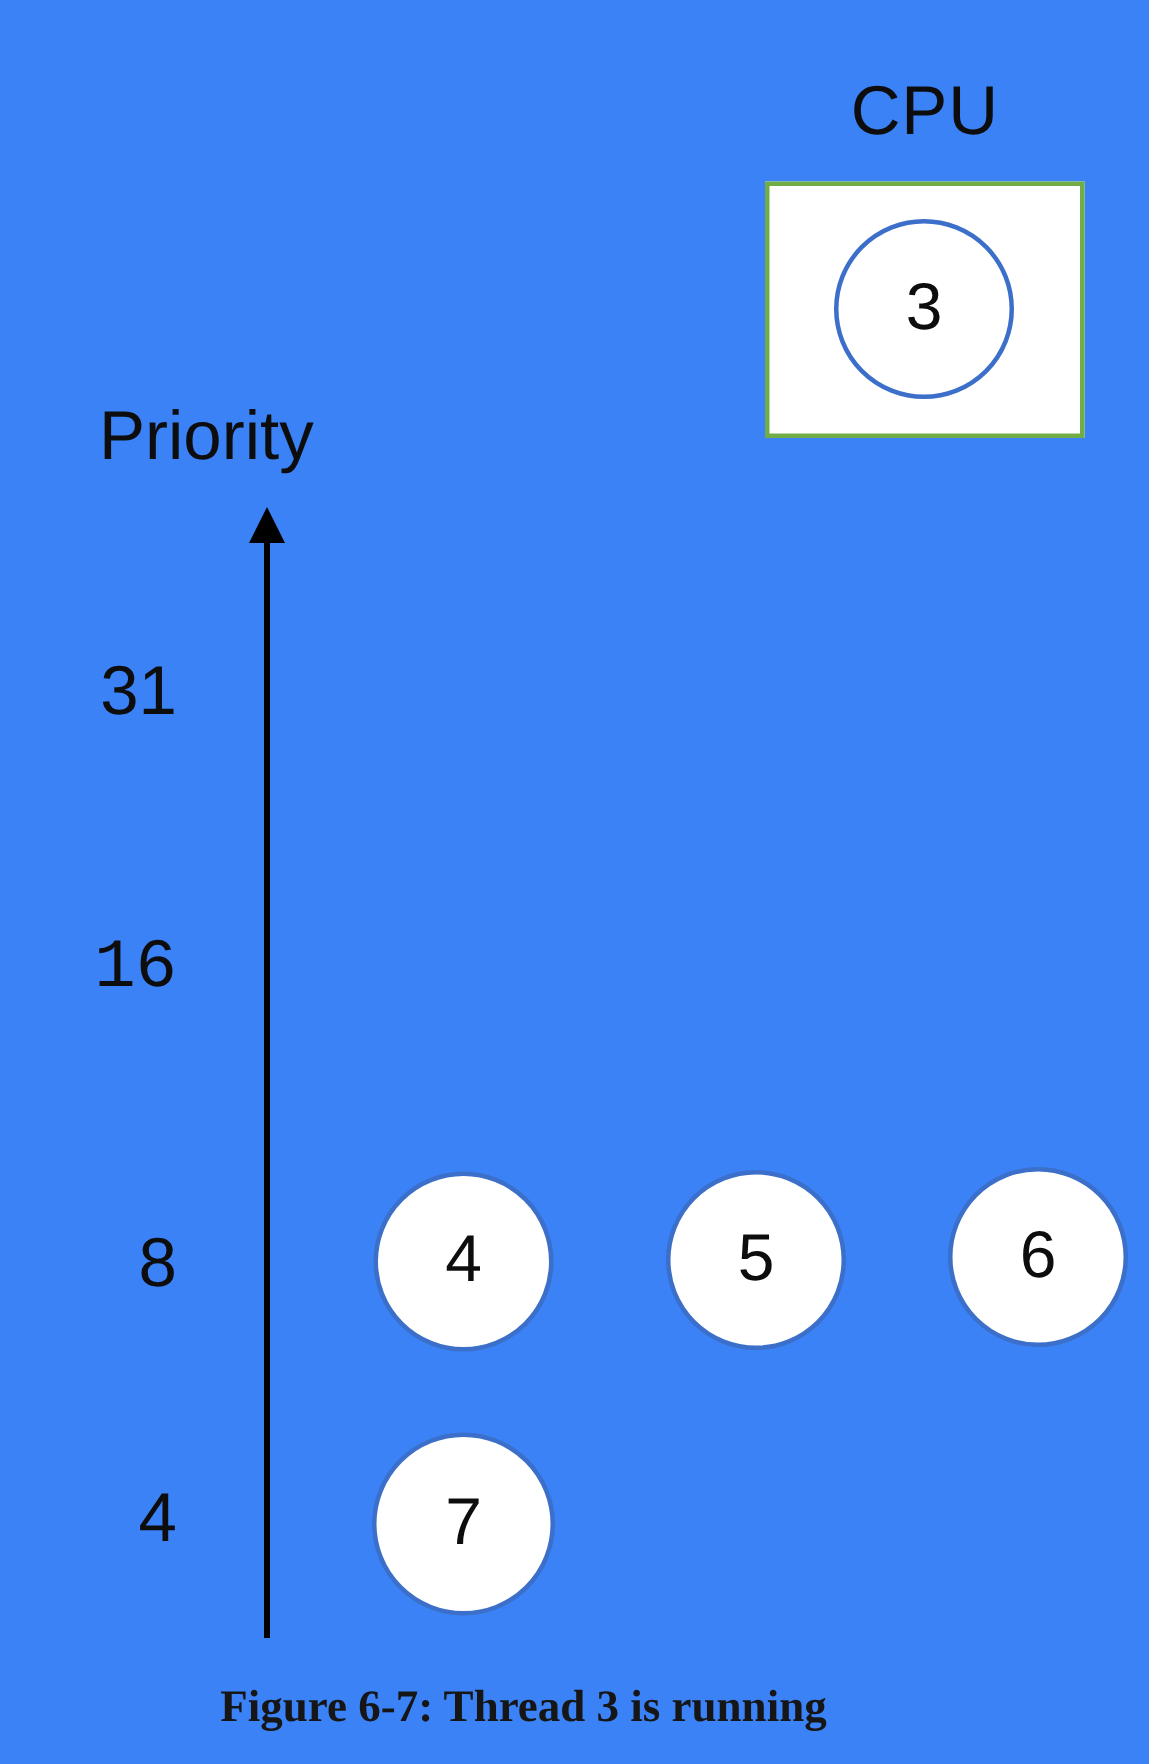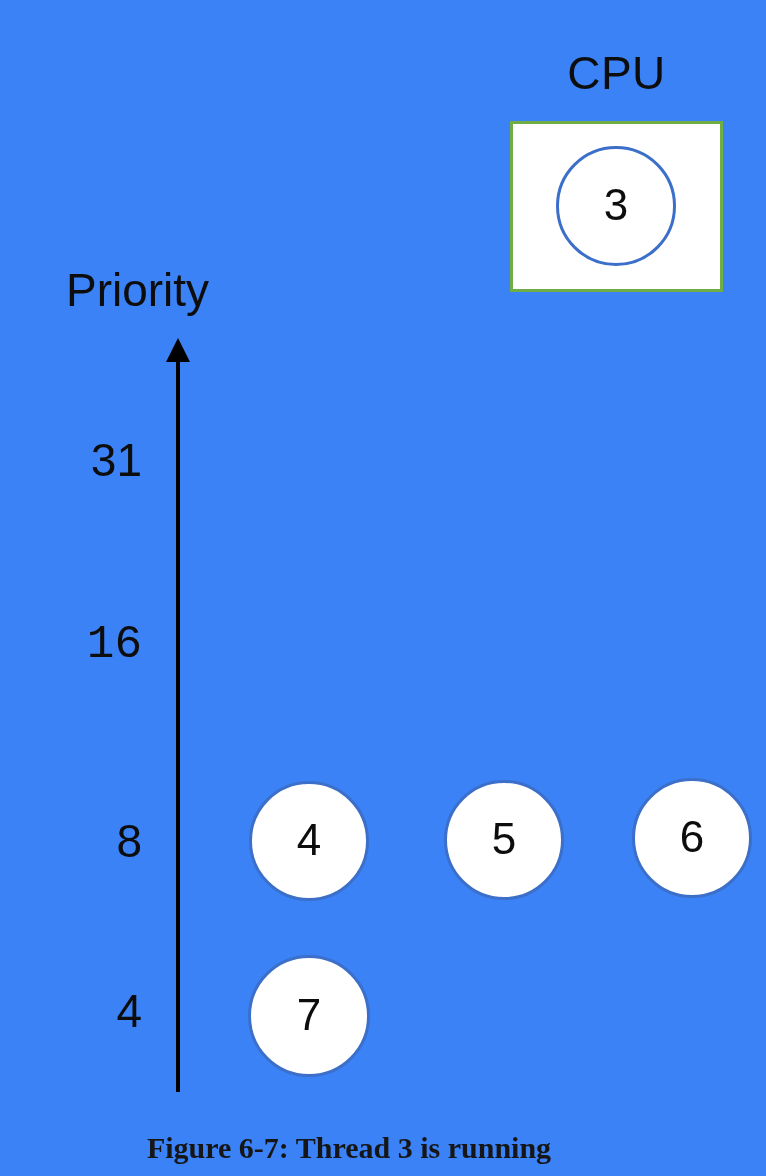--- a/index.html
+++ b/index.html
@@ -131,21 +131,21 @@
     border-left: 12px solid transparent;
     border-right: 12px solid transparent;
     border-bottom: 24px solid #000000;
   }
 
   
   .tick-label {
     position: absolute;
     width: 110px;
     text-align: right;
-    left: 32px;
+    left: 8px;
     font-family: "Liberation Sans", sans-serif;
     font-size: 46px;
     line-height: 46px;
     color: #0d0d0d;
   }
   #tick-31 { top: 437px; }
   #tick-16 { top: 622px; font-family: Liberation Mono, monospace; }
   #tick-8  { top: 818px; }
   #tick-4  { top: 988px; }
 
@@ -154,21 +154,20 @@
     position: absolute;
     left: 0px;
     top: 1118px;
     width: 698px;
     text-align: center;
     font-family: "Liberation Serif", serif;
     font-weight: bold;
     font-size: 30px;
     line-height: 40px;
     color: #161616;
-    margin-top: 10px;
   }
 </style>
 </head>
 <body>
 
 <div id="page">
 
   <div id="cpu-label">CPU</div>
 
   <div id="cpu-box"></div>

